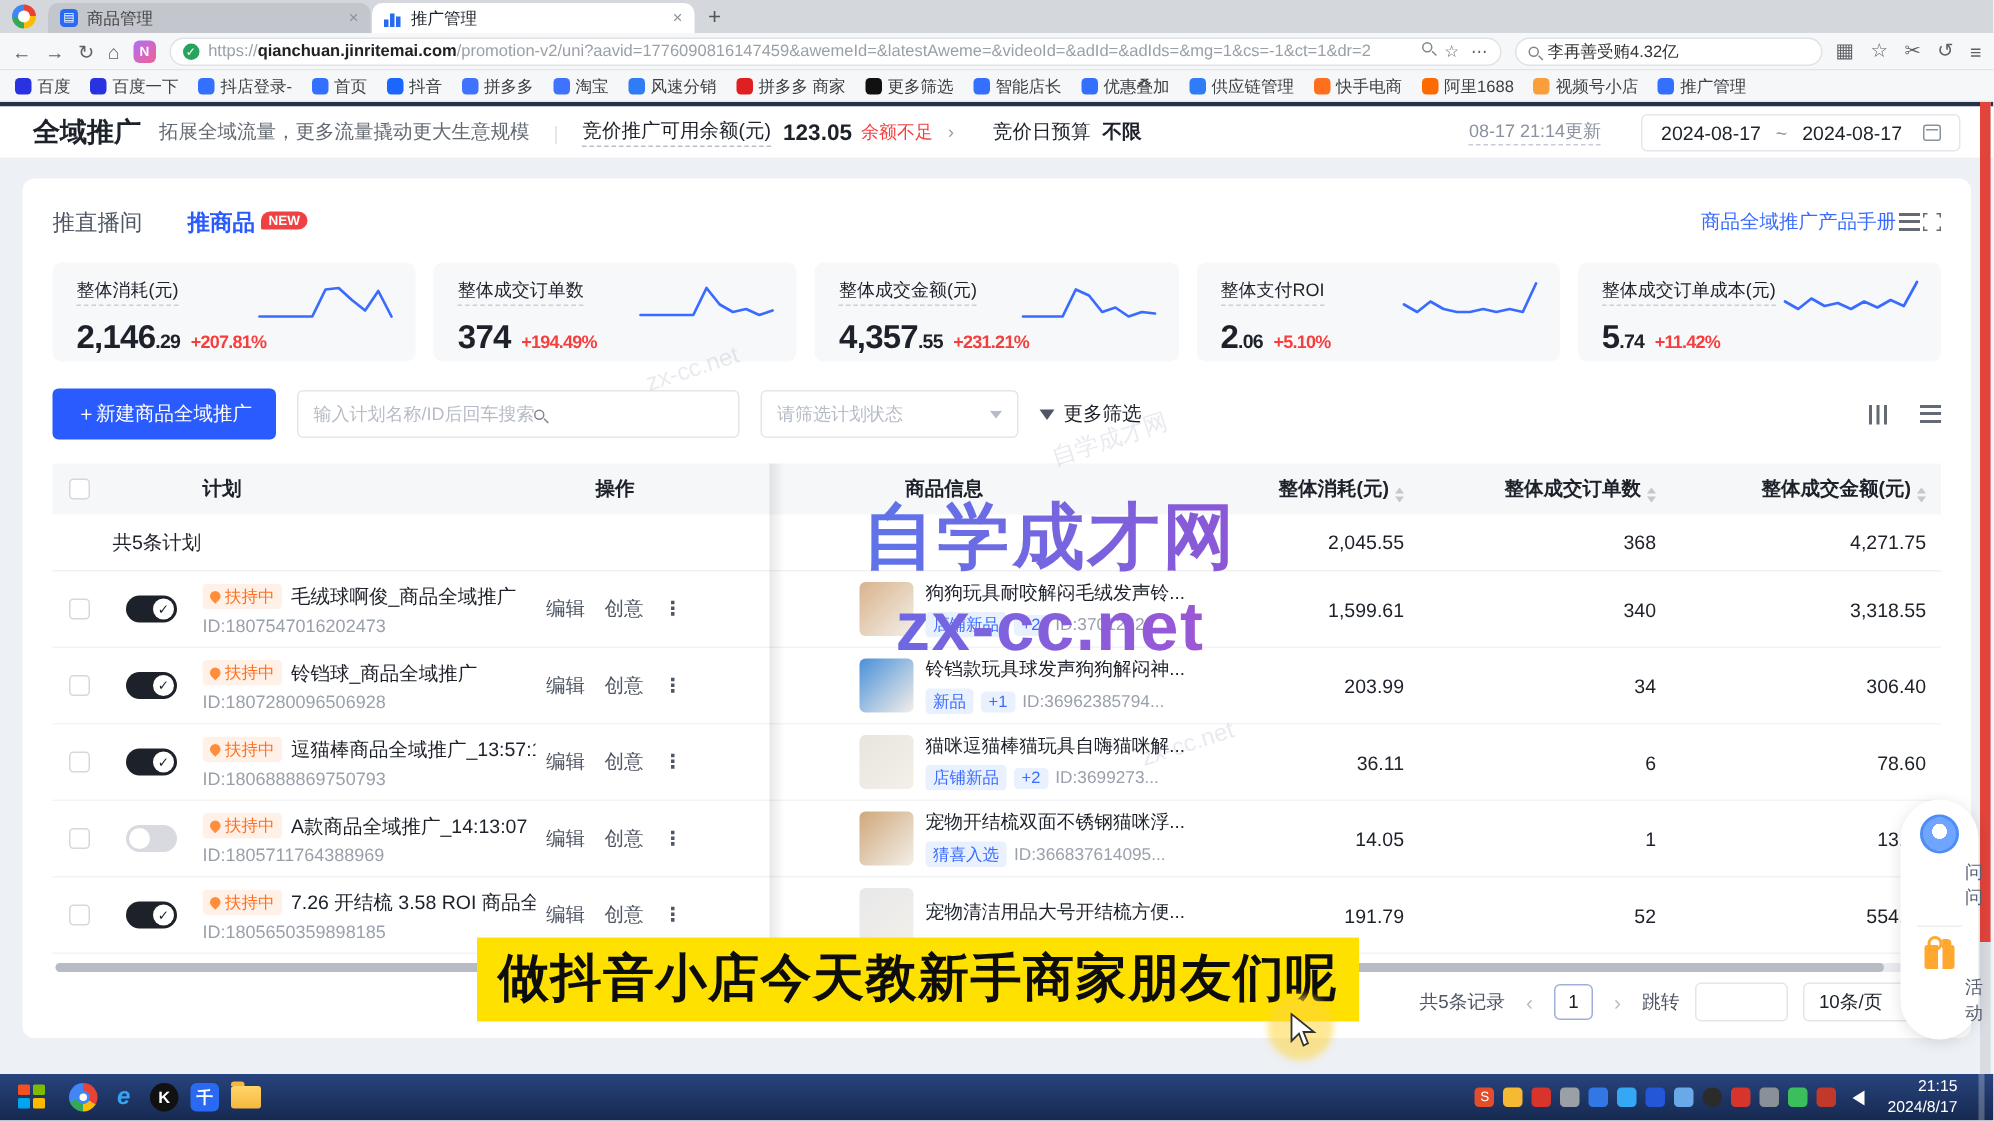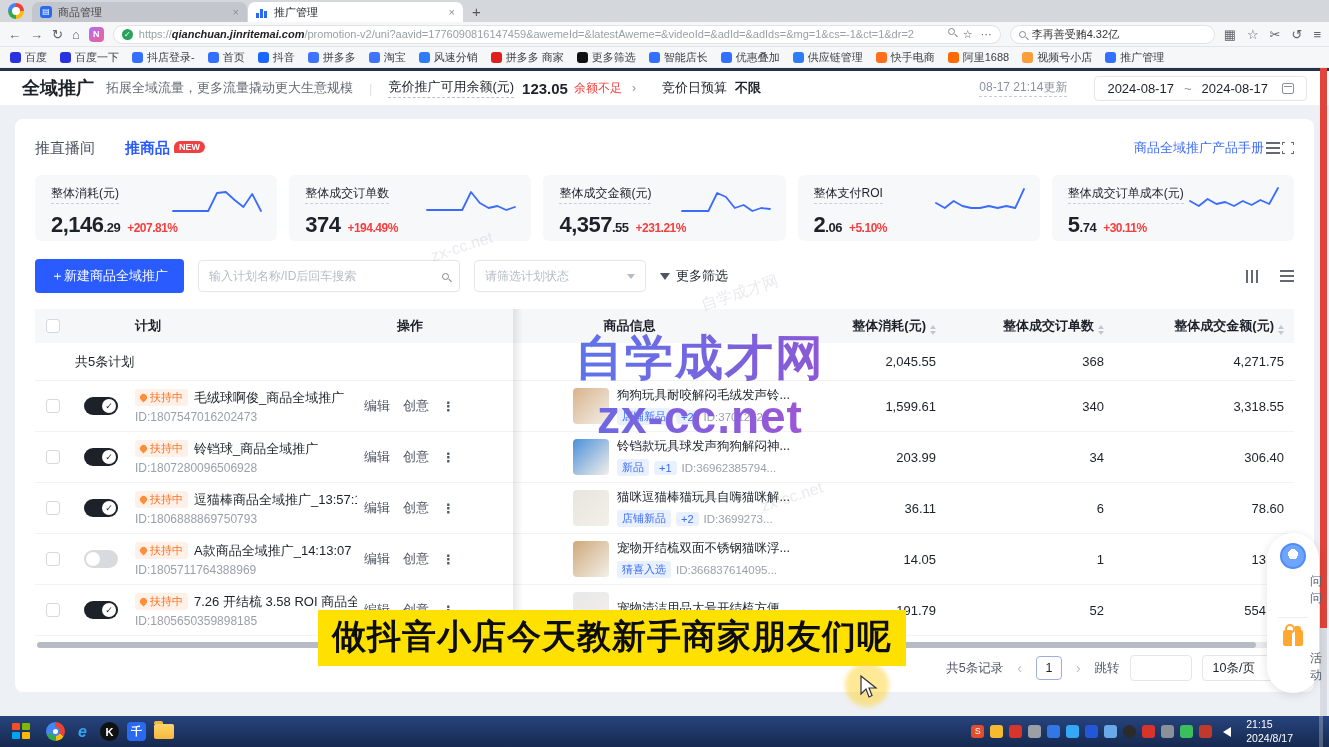--- a/index.html
+++ b/index.html
@@ -19,21 +19,21 @@
   .fav { width:12px; height:12px; border-radius:3px; background:#2a6af2; color:#fff; font-size:8px; line-height:12px; text-align:center; flex:0 0 auto; }
   .fav.bars { background:#fff; border:none; display:flex; align-items:flex-end; gap:1px; }
   .fav.bars i { width:3px; background:#2a6af2; display:block; }
   .newtab { color:#555; font-size:15px; margin:0 0 2px 8px; }
   .navbar { height:25px; background:#f6f7f9; display:flex; align-items:center; padding:0 8px; gap:9px; flex:0 0 auto; border-bottom:1px solid #e2e4e8; }
   .navbtn { color:#5f6368; font-size:13px; line-height:1; }
   .appsq { width:15px; height:15px; border-radius:4px; background:linear-gradient(135deg,#b06ef5,#f06292); color:#fff; font-size:9px; font-weight:bold; text-align:center; line-height:15px; }
   .urlfield { flex:1; height:19px; background:#fff; border:1px solid #e0e2e6; border-radius:10px; display:flex; align-items:center; padding:0 8px; gap:6px; overflow:hidden; }
   .shield { width:11px; height:11px; border-radius:50%; background:#27a35a; color:#fff; font-size:8px; line-height:11px; text-align:center; flex:0 0 auto; }
   .urltext { white-space:nowrap; overflow:hidden; font-size:11px; color:#9aa0a6; }
-  .urltext b { color:#202124; font-weight:bold;font-style:italic; }
+  .urltext b { color:#202124; font-weight:bold; }
   .urlicons { margin-left:auto; display:flex; gap:8px; color:#5f6368; font-size:11px; flex:0 0 auto; }
   .sbox { width:205px; height:19px; background:#fff; border:1px solid #e0e2e6; border-radius:10px; display:flex; align-items:center; gap:6px; padding:0 8px; font-size:11px; color:#333; }
   .mag { width:7px; height:7px; border:1.4px solid #80868b; border-radius:50%; position:relative; flex:0 0 auto; }
   .mag::after { content:""; position:absolute; width:4px; height:1.4px; background:#80868b; left:5px; top:6px; transform:rotate(45deg); }
   .chrome-right { display:flex; gap:11px; color:#5f6368; font-size:13px; align-items:center; }
   .bookbar { height:21px; background:#f6f7f9; display:flex; align-items:center; padding:0 10px; gap:13px; flex:0 0 auto; overflow:hidden; border-bottom:1px solid #e7e9ec; }
   .bm { display:flex; align-items:center; gap:4px; font-size:11px; color:#3c4043; white-space:nowrap; }
   .bm i { width:11px; height:11px; border-radius:3px; display:block; flex:0 0 auto; }
 
   
@@ -71,21 +71,21 @@
   .stat { flex:1; background:#f7f8fa; border-radius:6px; height:66px; padding:10px 16px 0; position:relative; }
   .stat .lab { font-size:12px; color:#1d2129; border-bottom:1px dashed #c9ced8; display:inline-block; padding-bottom:1px; }
   .stat .val { font-size:22px; font-weight:bold; margin-top:8px; letter-spacing:-.5px; }
   .stat .val small { font-size:13px; font-weight:bold; }
   .stat .delta { font-size:12px; color:#f53f3f; margin-left:7px; }
   .stat svg { position:absolute; right:14px; top:10px; }
 
   .tbar { display:flex; align-items:center; margin-top:18px; gap:14px; }
   .btn-create { background:#2a5bfe; color:#fff; border:none; border-radius:4px; font-size:13px; padding:8px 16px; }
   .inp { display:flex; align-items:center; border:1px solid #e4e6ea; border-radius:4px; height:32px; padding:0 10px; color:#b6bcc6; font-size:12px; background:#fff; }
-  .inp.search { width:262px; justify-content:space-between; }
+  .inp.search { width:295px; justify-content:flex-start; }
   .inp.select { width:172px; justify-content:space-between; }
   .caret-down { width:0; height:0; border-left:4px solid transparent; border-right:4px solid transparent; border-top:5px solid #b6bcc6; }
   .morefilter { display:flex; align-items:center; gap:6px; font-size:13px; color:#1d2129; }
   .funnel { width:0; height:0; border-left:5px solid transparent; border-right:5px solid transparent; border-top:7px solid #4e5563; position:relative; }
   .tbar-right { margin-left:auto; display:flex; gap:22px; align-items:center; }
   .ic-cols { width:2.5px; height:13px; background:#646a73; box-shadow:5px 0 0 #646a73,10px 0 0 #646a73; margin-right:10px; }
 
   
   .table { margin-top:16px; position:relative; }
   .thead,.trow,.tsum { display:flex; align-items:center; }
@@ -132,21 +132,21 @@
   .pgcur { border:1px solid #9fb0d8; border-radius:4px; min-width:26px; height:24px; line-height:22px; text-align:center; color:#1d2129; background:#fff; }
   .jump { width:62px; height:26px; border:1px solid #e4e6ea; border-radius:4px; background:#fff; }
   .psize { display:flex; align-items:center; gap:14px; border:1px solid #e4e6ea; border-radius:4px; height:26px; padding:0 10px; background:#fff; color:#1d2129; }
 
   
   .wm { position:absolute; left:505px; top:258px; width:390px; text-align:center; z-index:5; pointer-events:none;
         font-weight:bold; color:#7a5fd8; }
   .wm .w1 { font-size:48px; letter-spacing:2px; background:linear-gradient(90deg,#4f7df0,#9a4fd0); -webkit-background-clip:text; background-clip:text; color:transparent; }
   .wm .w2 { font-size:46px; letter-spacing:1px; background:linear-gradient(90deg,#5a6fe8,#b04fd0); -webkit-background-clip:text; background-clip:text; color:transparent; }
   .wm-faint { position:absolute; font-size:16px; color:rgba(120,125,160,.16); transform:rotate(-18deg); z-index:4; pointer-events:none; white-space:nowrap; }
-  .caption { position:absolute; left:318px; top:542px; z-index:9; background:#ffe100; color:#0d0d0d;
+  .caption { position:absolute; left:318px; top:557px; z-index:9; background:#ffe100; color:#0d0d0d;
              font-size:34px; font-weight:900; padding:4px 14px 6px; letter-spacing:1px; white-space:nowrap; }
   .cursorwrap { position:absolute; left:845px; top:595px; z-index:10; width:44px; height:44px; }
   .cursorglow { position:absolute; inset:0; border-radius:50%; background:rgba(255,214,64,.55); filter:blur(2px); }
   .floatw { position:absolute; right:10px; top:465px; width:52px; height:160px; background:#fff; border-radius:26px;
             box-shadow:0 2px 10px rgba(0,0,0,.12); z-index:8; display:flex; flex-direction:column; align-items:center; padding-top:10px; gap:4px; }
   .robot { width:26px; height:26px; border-radius:50%; background:radial-gradient(circle at 50% 42%,#fff 0 5px,#6fa5ff 5px); border:2px solid #4d8df5; }
   .fl-lab { font-size:12px; color:#5a6170;padding-left:46px; }
   .fl-div { width:30px; height:1px; background:#eee; margin:6px 0; }
   .gift { width:20px; height:16px; background:#ffa72e; border-radius:2px; position:relative; margin-top:2px; }
   .gift::before { content:""; position:absolute; left:8.5px; top:0; bottom:0; width:3px; background:#fff; }
@@ -159,21 +159,21 @@
   .start { width:20px; height:18px; display:grid; grid-template-columns:8px 8px; grid-template-rows:7px 7px; gap:2px; margin:0 6px; }
   .start i { border-radius:1px; }
   .tb-ic { width:19px; height:19px; border-radius:4px; display:flex; align-items:center; justify-content:center; color:#fff; font-size:11px; font-weight:bold; }
   .tb-chrome { border-radius:50%; background:conic-gradient(#ea4335 0 120deg,#fbbc05 120deg 180deg,#34a853 180deg 250deg,#4285f4 250deg 360deg); position:relative; }
   .tb-chrome::after { content:""; position:absolute; inset:5px; background:#fff; border-radius:50%; border:2px solid #4285f4; }
   .tb-folder { width:20px; height:15px; background:linear-gradient(#ffd56b,#f5b83d); border-radius:2px; position:relative; }
   .tb-folder::before { content:""; position:absolute; top:-3px; left:0; width:9px; height:3px; background:#f5b83d; border-radius:2px 2px 0 0; }
   .tray { margin-left:auto; display:flex; align-items:center; gap:6px; }
   .tray i { width:13px; height:13px; border-radius:3px; display:block; font-style:normal; font-size:9px; color:#fff; text-align:center; line-height:13px; }
   .spk { width:0; height:0; border-top:5px solid transparent; border-bottom:5px solid transparent; border-right:8px solid #fff; position:relative; margin:0 3px; }
-  .clock { color:#fff; font-size:10.5px; line-height:1.25; margin:0 18px 0 4px; }
+  .clock { color:#fff; font-size:10.5px; line-height:1.25; text-align:right; margin:0 6px 0 4px; }
   .showdesk { width:4px; height:31px; background:rgba(255,255,255,.25); }
 </style>
 </head>
 <body>
 
 <div class="app">
 
   <div class="tabstrip">
     <span class="winicon"></span>
     <div class="tab">
@@ -335,21 +335,21 @@
               <polyline points="2.0,25 10.8,25 19.6,25 28.4,25 37.2,25 46.0,7 54.8,18 63.6,23 72.4,21 81.2,25 90.0,22" fill="none" stroke="#3a6bff" stroke-width="1.8" stroke-linejoin="round" stroke-linecap="round"></polyline>
             </svg><div class="val">374<span class="delta">+194.49%</span></div></div>
           <div class="stat"><span class="lab">整体成交金额(元)</span><svg width="92" height="30">
               <polyline points="2.0,26 10.8,26 19.6,26 28.4,26 37.2,8 46.0,12 54.8,23 63.6,20 72.4,26 81.2,23 90.0,24" fill="none" stroke="#3a6bff" stroke-width="1.8" stroke-linejoin="round" stroke-linecap="round"></polyline>
             </svg><div class="val">4,357<small>.55</small><span class="delta">+231.21%</span></div></div>
           <div class="stat"><span class="lab">整体支付ROI</span><svg width="92" height="30">
               <polyline points="2.0,18 10.8,23 19.6,16 28.4,21 37.2,23 46.0,23 54.8,21 63.6,23 72.4,21 81.2,23 90.0,4" fill="none" stroke="#3a6bff" stroke-width="1.8" stroke-linejoin="round" stroke-linecap="round"></polyline>
             </svg><div class="val">2<small>.06</small><span class="delta">+5.10%</span></div></div>
           <div class="stat"><span class="lab">整体成交订单成本(元)</span><svg width="92" height="30">
               <polyline points="2.0,16 10.8,21 19.6,14 28.4,19 37.2,17 46.0,21 54.8,16 63.6,20 72.4,15 81.2,19 90.0,3" fill="none" stroke="#3a6bff" stroke-width="1.8" stroke-linejoin="round" stroke-linecap="round"></polyline>
-            </svg><div class="val">5<small>.74</small><span class="delta">+30.11%</span></div></div>
+            </svg><div class="val">5<small>.74</small><span class="delta">+11.42%</span></div></div>
         </div>
 
       <div class="tbar">
         <button class="btn-create">＋新建商品全域推广</button>
         <div class="inp search">
           <span>输入计划名称/ID后回车搜索</span>
           <span class="mag"></span>
         </div>
         <div class="inp select">
           <span>请筛选计划状态</span>

